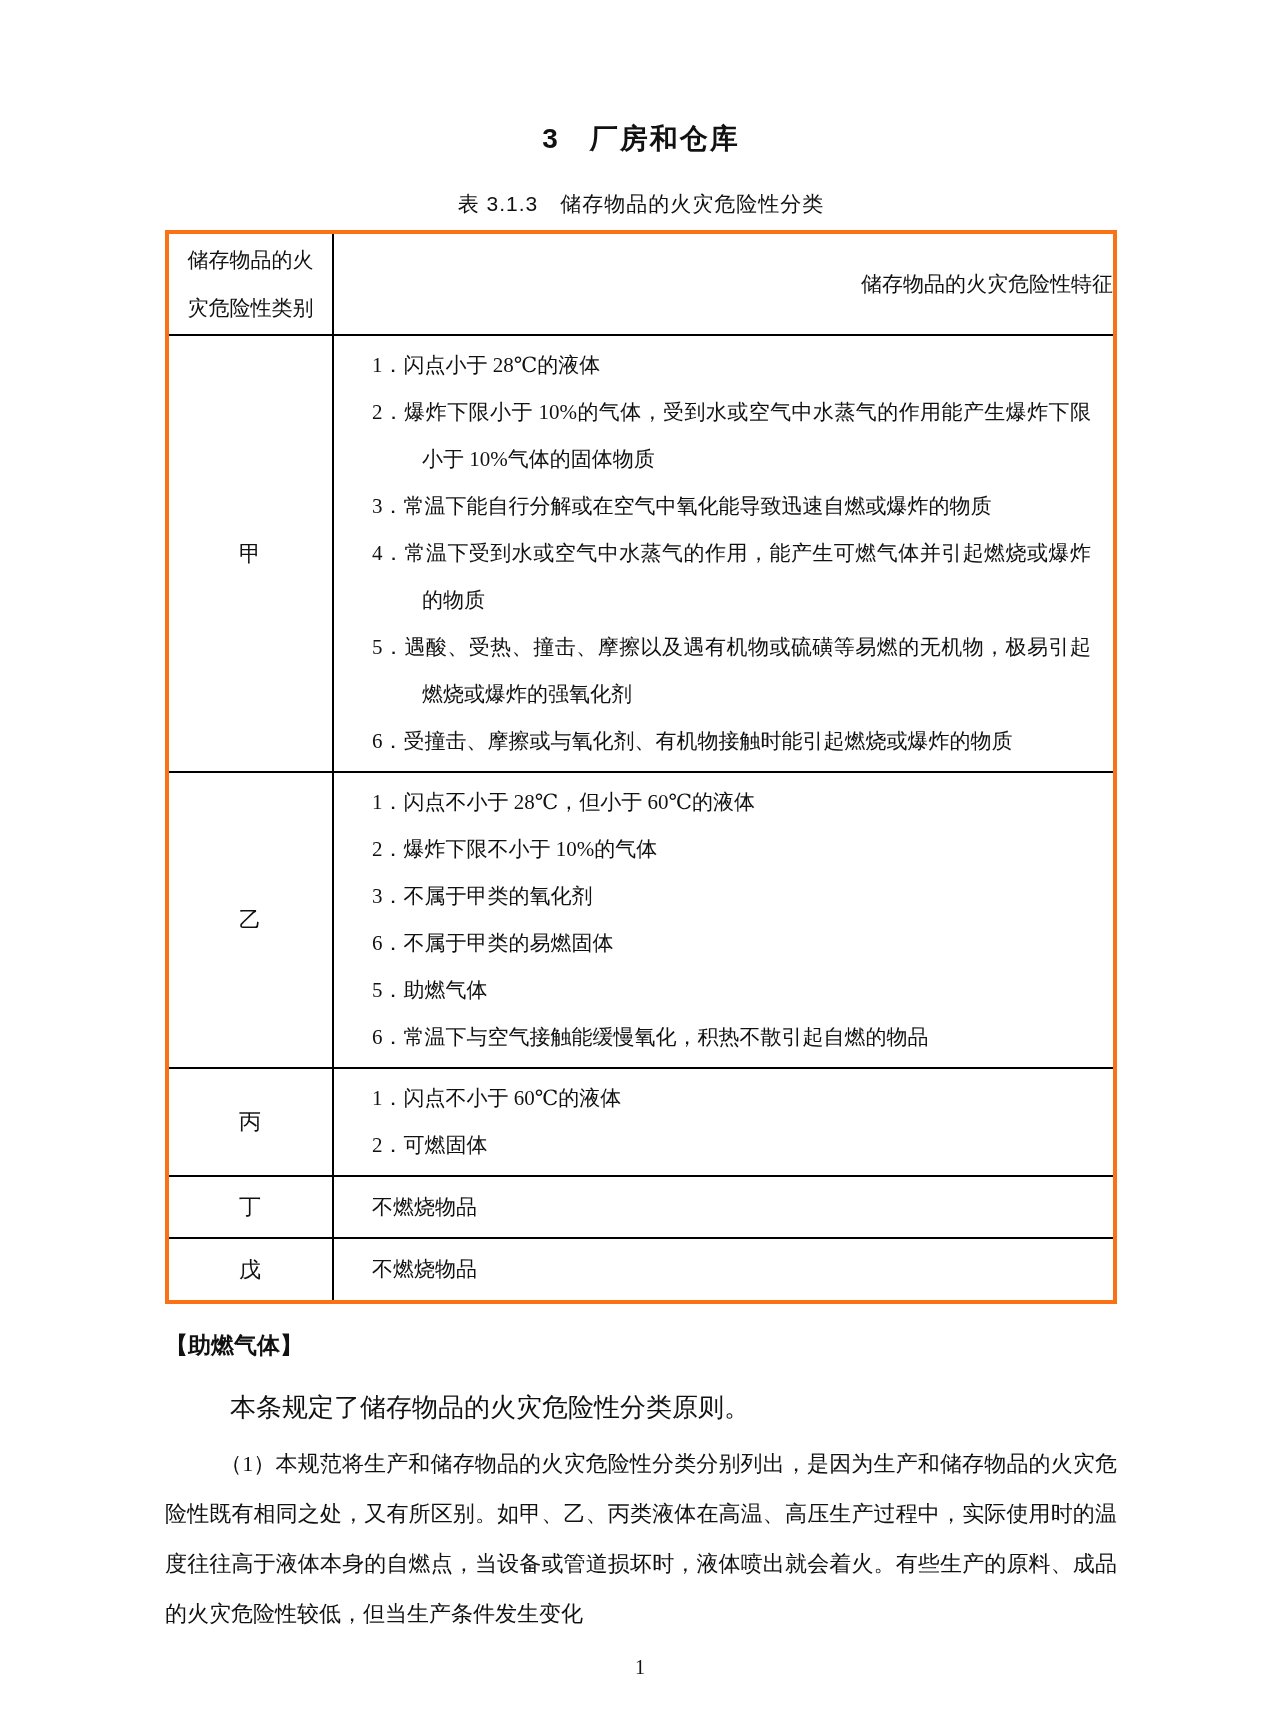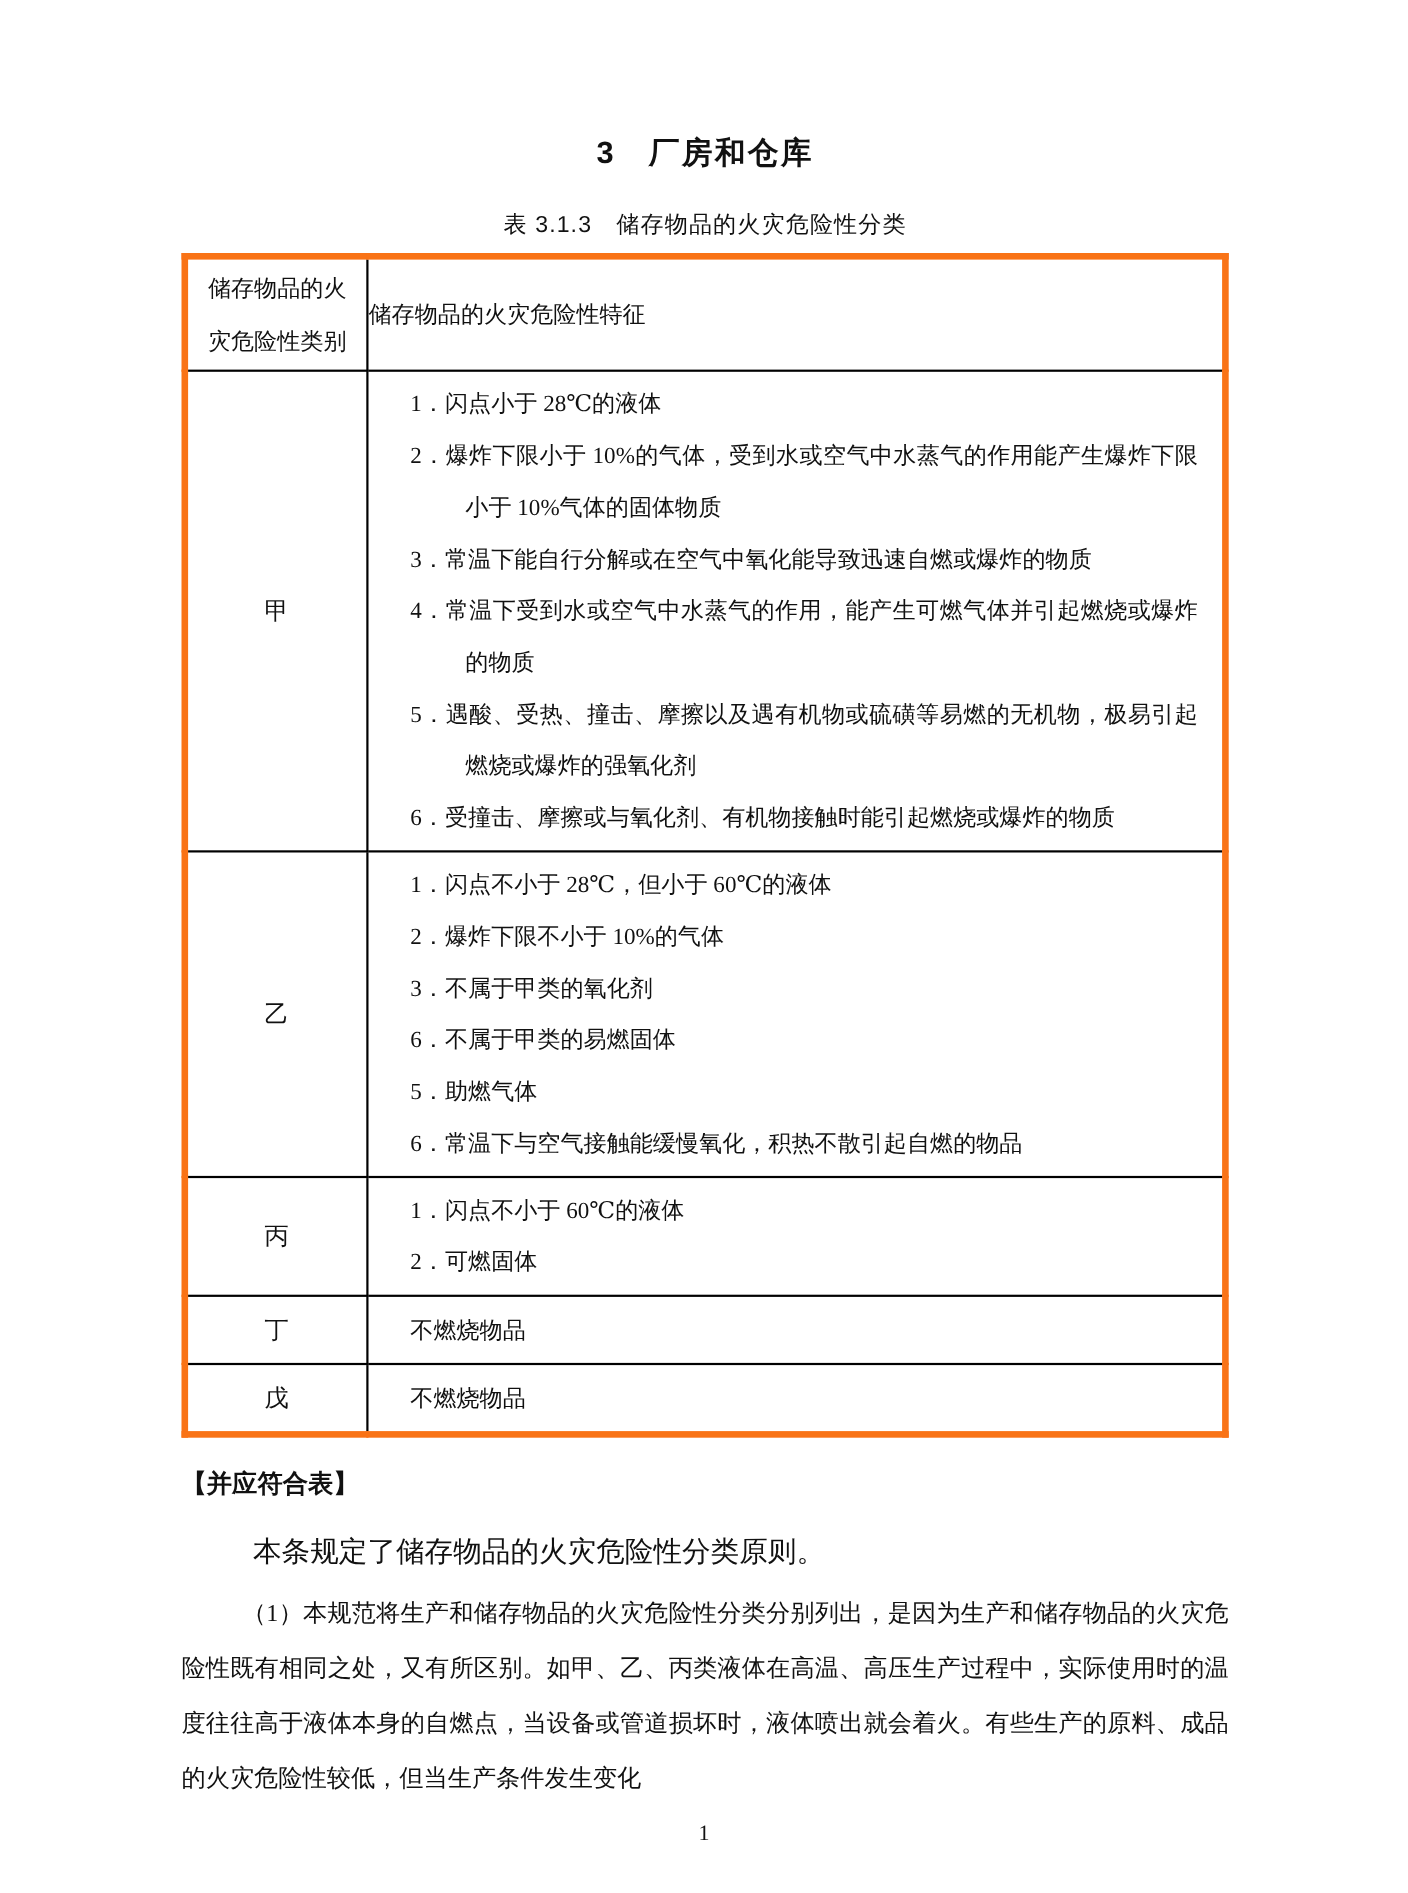--- a/index.html
+++ b/index.html
@@ -34,39 +34,39 @@
     text-align: center;
     font-family: "Liberation Sans", "DejaVu Sans", sans-serif;
     font-weight: normal;
     font-size: 21px;
     margin-bottom: 12px;
     letter-spacing: 1px;
   }
   table.hazard-table {
     width: 100%;
     border-collapse: collapse;
-    border: 6px solid #f97316;
+    border: 4px solid #f97316;
     font-size: 21px;
   }
   table.hazard-table th, table.hazard-table td {
     border: 2px solid #000000;
   }
   th.col1-header {
     width: 166px;
     font-weight: normal;
     font-size: 21px;
     line-height: 48px;
     text-align: center;
     vertical-align: middle;
     padding: 2px 14px;
   }
   th.col2-header {
     font-weight: normal;
     font-size: 21px;
-    text-align: left;
+    text-align: right;
     vertical-align: middle;
   }
   tr.header-row { height: 100px; }
   tr.row-jia  { height: 424px; }
   tr.row-yi   { height: 282px; }
   tr.row-bing { height: 96px; }
   tr.row-ding { height: 62px; }
   tr.row-wu   { height: 64px; }
   td.cat-cell {
     text-align: center;
@@ -170,21 +170,21 @@
 
       <tr class="row-wu">
         <td class="cat-cell">戊</td>
         <td class="desc-cell">
           <div class="item no-num">不燃烧物品</div>
         </td>
       </tr>
     </tbody>
   </table>
 
-  <h2 class="commentary-heading">【并应符合表】</h2>
+  <h2 class="commentary-heading">【助燃气体】</h2>
 
   <p class="commentary-para1">本条规定了储存物品的火灾危险性分类原则。</p>
 
   <p class="commentary-para2">（1）本规范将生产和储存物品的火灾危险性分类分别列出，是因为生产和储存物品的火灾危险性既有相同之处，又有所区别。如甲、乙、丙类液体在高温、高压生产过程中，实际使用时的温度往往高于液体本身的自燃点，当设备或管道损坏时，液体喷出就会着火。有些生产的原料、成品的火灾危险性较低，但当生产条件发生变化</p>
 
   <div class="page-number">1</div>
 
 </div>
 
 </body></html>

